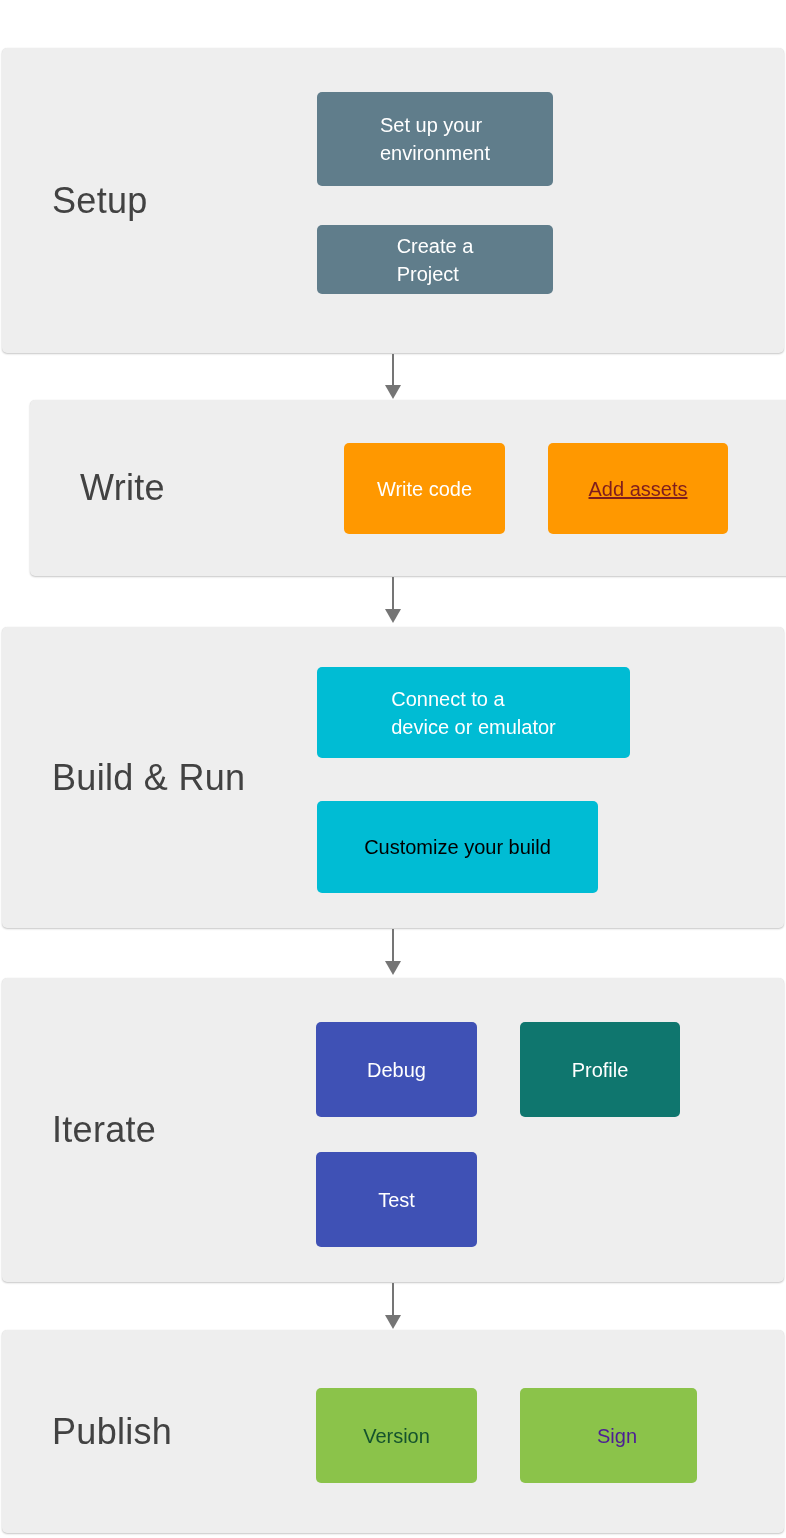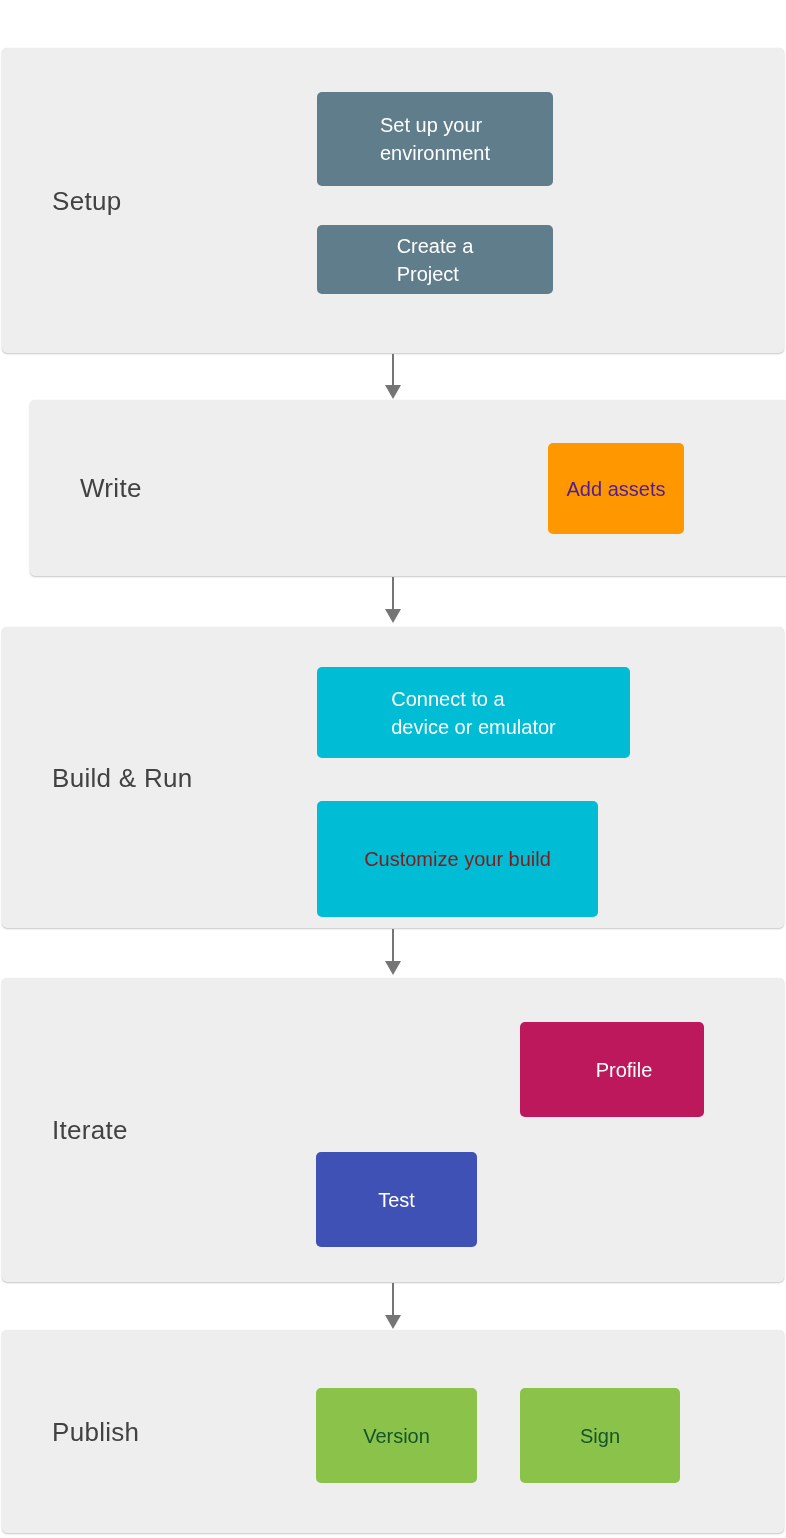--- a/index.html
+++ b/index.html
@@ -17,21 +17,21 @@
     width: 782px;
     background: #eeeeee;
     border-radius: 5px;
     box-shadow: 0 1px 2px rgba(0,0,0,0.22), 0 0 1px rgba(0,0,0,0.08);
   }
   .section-label {
     position: absolute;
     left: 50px;
     top: 50%;
     transform: translateY(-50%);
-    font-size: 26px;
+    font-size: 36px;
     color: #424242;
     letter-spacing: 0.3px;
     white-space: nowrap;
   }
   .node {
     position: absolute;
     display: flex;
     align-items: center;
     justify-content: center;
     text-align: left;
@@ -69,37 +69,39 @@
 <div class="canvas" id="canvas">
     <div class="section" style="top: 48px; height: 305px; background: rgb(238, 238, 238);">
       <div class="section-label" style="color: rgb(66, 66, 66);">Setup</div>
       <div class="node" style="left: 315px; top: 44px; width: 236px; height: 94px; background: rgb(96, 125, 139); color: rgb(255, 255, 255);">Set up your
 environment</div>
       <div class="node" style="left: 315px; top: 177px; width: 236px; height: 69px; background: rgb(96, 125, 139); color: rgb(255, 255, 255);">Create a
 Project</div>
     </div>
     <div class="section" style="top: 400px; height: 176px; background: rgb(238, 238, 238); margin-left: 28px;">
       <div class="section-label" style="color: rgb(66, 66, 66);">Write</div>
-      <div class="node" style="left: 518px; top: 43px; width: 136px; height: 91px; background: rgb(255, 152, 0); color: #4c1d95;">Add assets</div>
+      <div class="node" style="left: 314px; top: 43px; width: 161px; height: 91px; background: rgb(255, 152, 0); color: rgb(255, 255, 255);">Write code</div>
+      <div class="node" style="left: 518px; top: 43px; width: 180px; height: 91px; background: rgb(255, 152, 0); color: #7f1d1d; text-decoration: underline;">Add assets</div>
     </div>
     <div class="section" style="top: 627px; height: 301px; background: rgb(238, 238, 238);">
       <div class="section-label" style="color: rgb(66, 66, 66);">Build &amp; Run</div>
       <div class="node" style="left: 315px; top: 40px; width: 313px; height: 91px; background: rgb(0, 188, 212); color: rgb(255, 255, 255);">Connect to a
 device or emulator</div>
-      <div class="node" style="left: 315px; top: 174px; width: 281px; height: 116px; background: rgb(0, 188, 212); color: #7f1d1d;">Customize your build</div>
+      <div class="node" style="left: 315px; top: 174px; width: 281px; height: 92px; background: rgb(0, 188, 212); color: #000000;">Customize your build</div>
     </div>
     <div class="section" style="top: 978px; height: 304px; background: rgb(238, 238, 238);">
       <div class="section-label" style="color: rgb(66, 66, 66);">Iterate</div>
-      <div class="node" style="left: 518px; top: 44px; width: 160px; height: 95px; background: #be185d; color: rgb(255, 255, 255); padding-left: 24px;">Profile</div>
+      <div class="node" style="left: 314px; top: 44px; width: 161px; height: 95px; background: rgb(63, 81, 181); color: rgb(255, 255, 255);">Debug</div>
+      <div class="node" style="left: 518px; top: 44px; width: 160px; height: 95px; background: #0f766e; color: rgb(255, 255, 255);">Profile</div>
       <div class="node" style="left: 314px; top: 174px; width: 161px; height: 95px; background: rgb(63, 81, 181); color: rgb(255, 255, 255);">Test</div>
     </div>
     <div class="section" style="top: 1330px; height: 203px; background: rgb(238, 238, 238);">
       <div class="section-label" style="color: rgb(66, 66, 66);">Publish</div>
       <div class="node" style="left: 314px; top: 58px; width: 161px; height: 95px; background: rgb(139, 195, 74); color: #14532d;">Version</div>
-      <div class="node" style="left: 518px; top: 58px; width: 160px; height: 95px; background: rgb(139, 195, 74); color: #14532d;">Sign</div>
+      <div class="node" style="left: 518px; top: 58px; width: 160px; height: 95px; background: rgb(139, 195, 74); color: #4c1d95; padding-left: 17px;">Sign</div>
     </div>
     <div class="arrow" style="left: 385px; top: 354px; height: 45px;">
       <div class="shaft" style="background: rgb(117, 117, 117);"></div>
       <div class="head" style="border-top-color: rgb(117, 117, 117);"></div>
     </div>
     <div class="arrow" style="left: 385px; top: 577px; height: 46px;">
       <div class="shaft" style="background: rgb(117, 117, 117);"></div>
       <div class="head" style="border-top-color: rgb(117, 117, 117);"></div>
     </div>
     <div class="arrow" style="left: 385px; top: 929px; height: 46px;">

